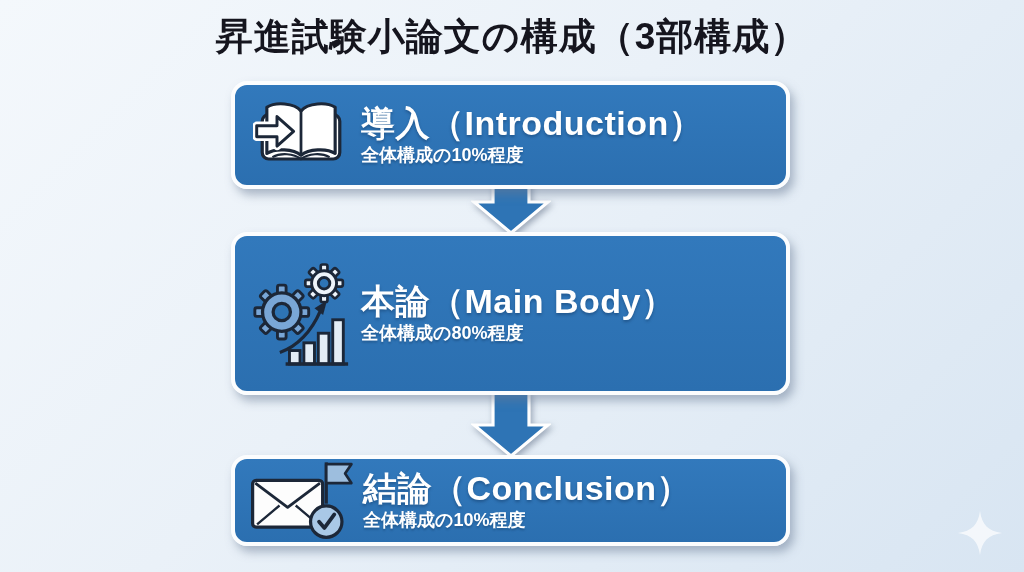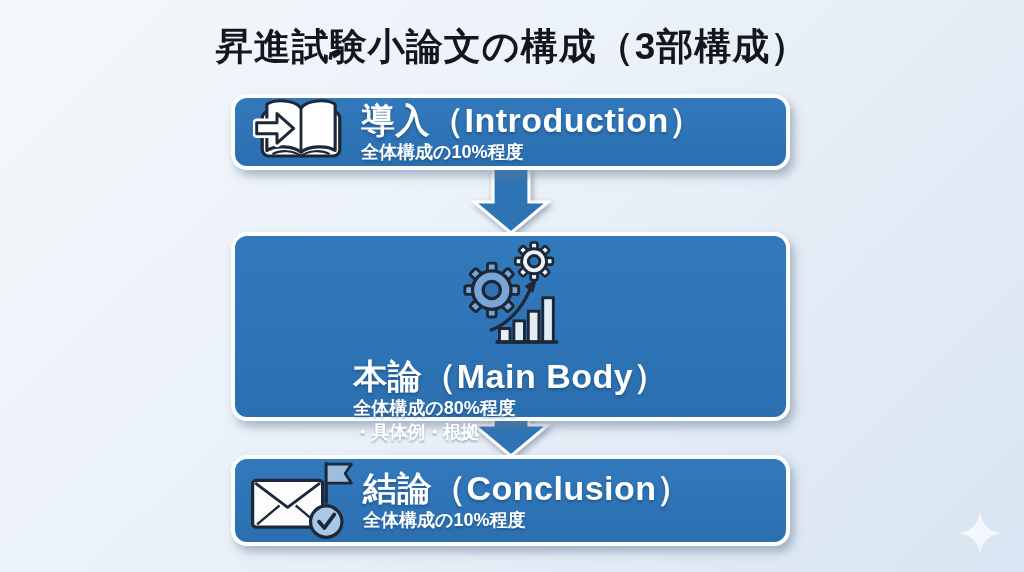--- a/index.html
+++ b/index.html
@@ -7,32 +7,32 @@
     width:1024px;height:572px;overflow:hidden;
     font-family:"Liberation Sans","DejaVu Sans",sans-serif;
   }
   .stage{
     position:relative;width:1024px;height:572px;overflow:hidden;
     background:linear-gradient(135deg,#f4f8fc 0%,#eaf1f8 45%,#d8e5f2 100%);
   }
   .main-title{
     position:absolute;top:12px;left:0;width:1024px;
     text-align:center;font-size:37px;font-weight:bold;
-    color:#15151e;letter-spacing:1px;margin-top:10px;
+    color:#15151e;letter-spacing:1px;
   }
   .step{
     position:absolute;left:231px;width:559px;box-sizing:border-box;
     background:linear-gradient(180deg,#3279bc 0%,#2b6fb0 100%);
     border:4px solid #fcfdfe;border-radius:16px;
     box-shadow:4px 6px 10px rgba(104,122,148,.5);
     display:flex;align-items:center;gap:8px;padding:0 14px;
     z-index:2;
   }
-  .step-1{top:94px;height:76px;}
-  .step-2{top:232px;height:189px;flex-direction:column;}
+  .step-1{top:81px;height:108px;}
+  .step-2{top:232px;height:163px;}
   .step-3{top:455px;height:91px;justify-content:space-between;}
   .icon-wrap{flex:0 0 104px;display:flex;justify-content:center;align-items:center;}
   .step-text{flex:1;}
   .step-title{
     font-size:34px;font-weight:bold;color:#fff;line-height:1.2;
     letter-spacing:.5px;text-shadow:0 2px 3px rgba(10,35,70,.35);
   }
   .step-sub,.step-bullet{
     font-size:18px;font-weight:bold;color:#fff;line-height:1.32;
     text-shadow:0 2px 2px rgba(10,35,70,.3);
@@ -107,21 +107,20 @@
           <rect x="85" y="64" width="11" height="46"></rect>
         </g>
         <path d="M36 110 L101 110" stroke="#1c2738" stroke-width="3.4"></path>
         <path d="M30 98 C48 92 63 76 72 55" stroke="#1c2738" stroke-width="3.4" fill="none"></path>
         <path d="M66 52 L79 44 L75 59 Z" fill="#1c2738"></path>
       </svg>
     </div>
     <div class="step-text">
       <div class="step-title">本論（Main Body）</div>
       <div class="step-sub">全体構成の80%程度</div>
-      <div class="step-bullet">・具体例・根拠</div>
     </div>
   </div>
 
   <svg class="flow-arrow flow-arrow-2" viewBox="0 0 80 68">
     <path d="M22 0 L22 34 L3 34 L40 65 L77 34 L58 34 L58 0 Z" fill="#2e74b5" stroke="#ffffff" stroke-width="3.2" stroke-linejoin="miter"></path>
   </svg>
 
   <div class="step step-3">
     <div class="icon-wrap">
       <svg width="106" height="88" viewBox="0 0 118 98">

